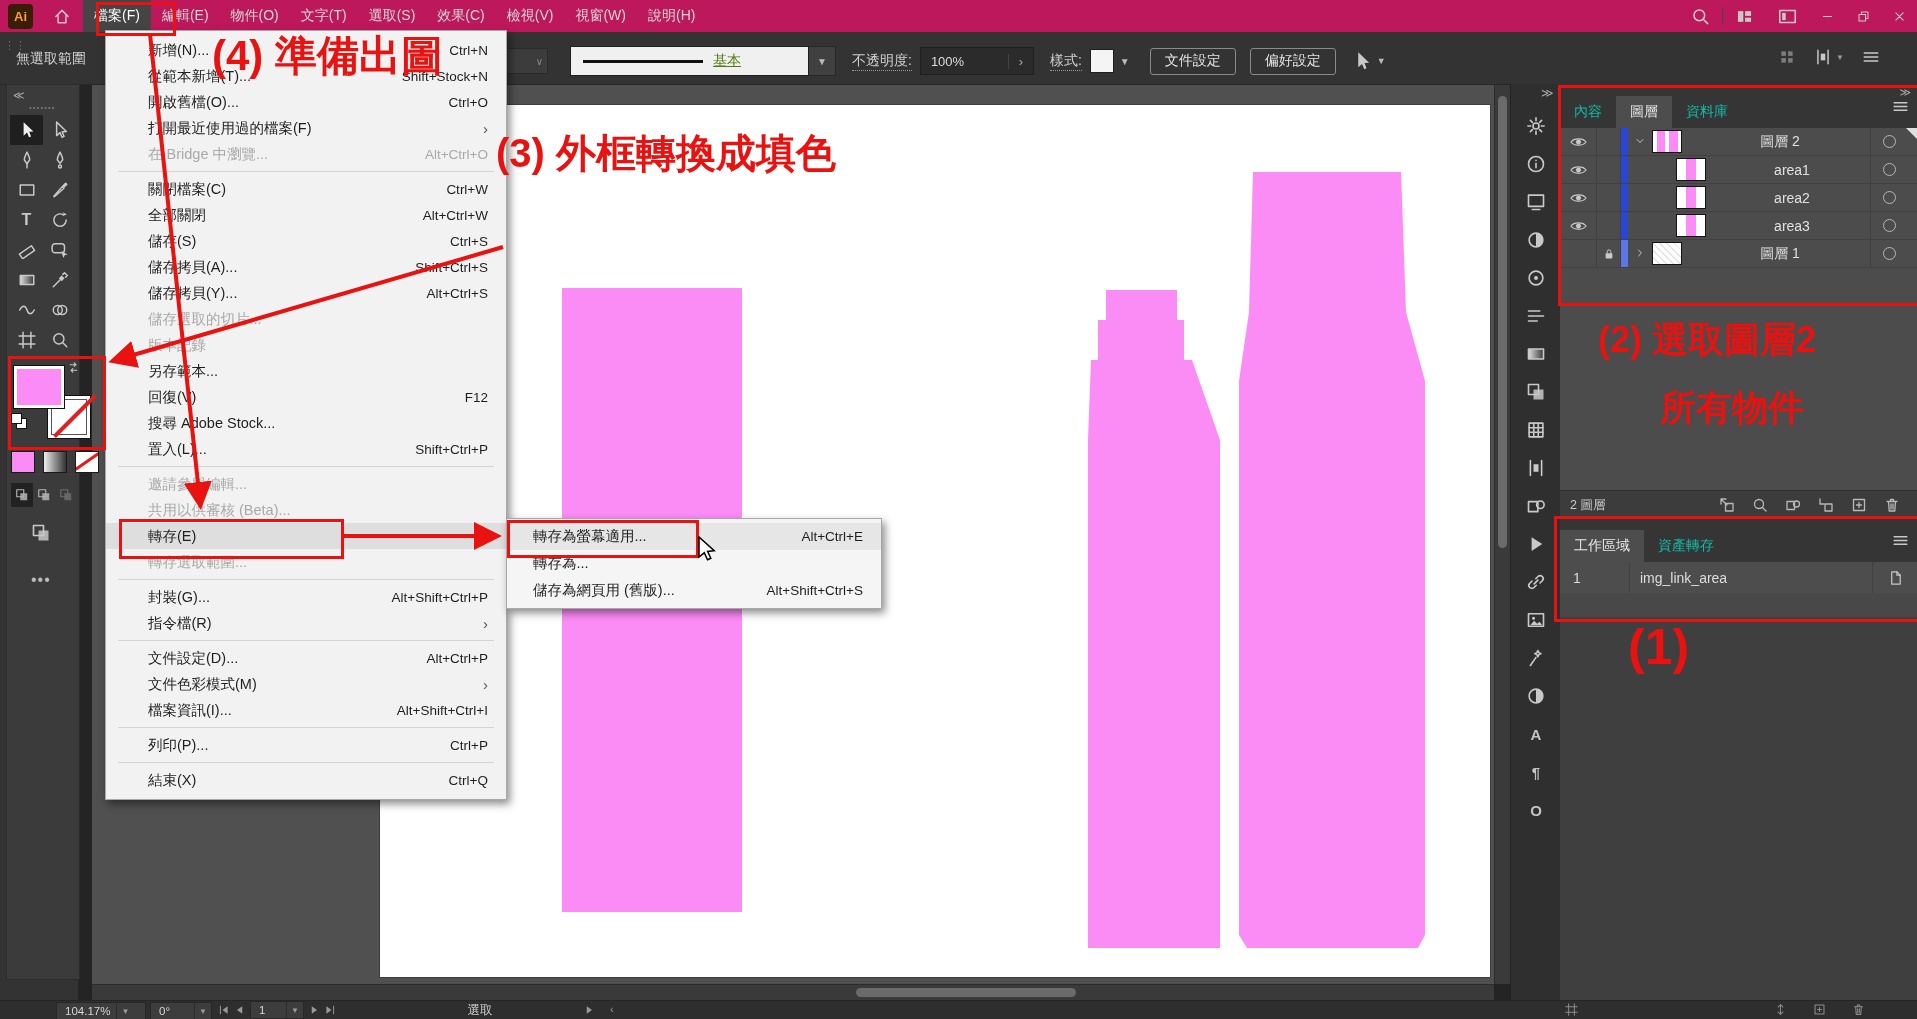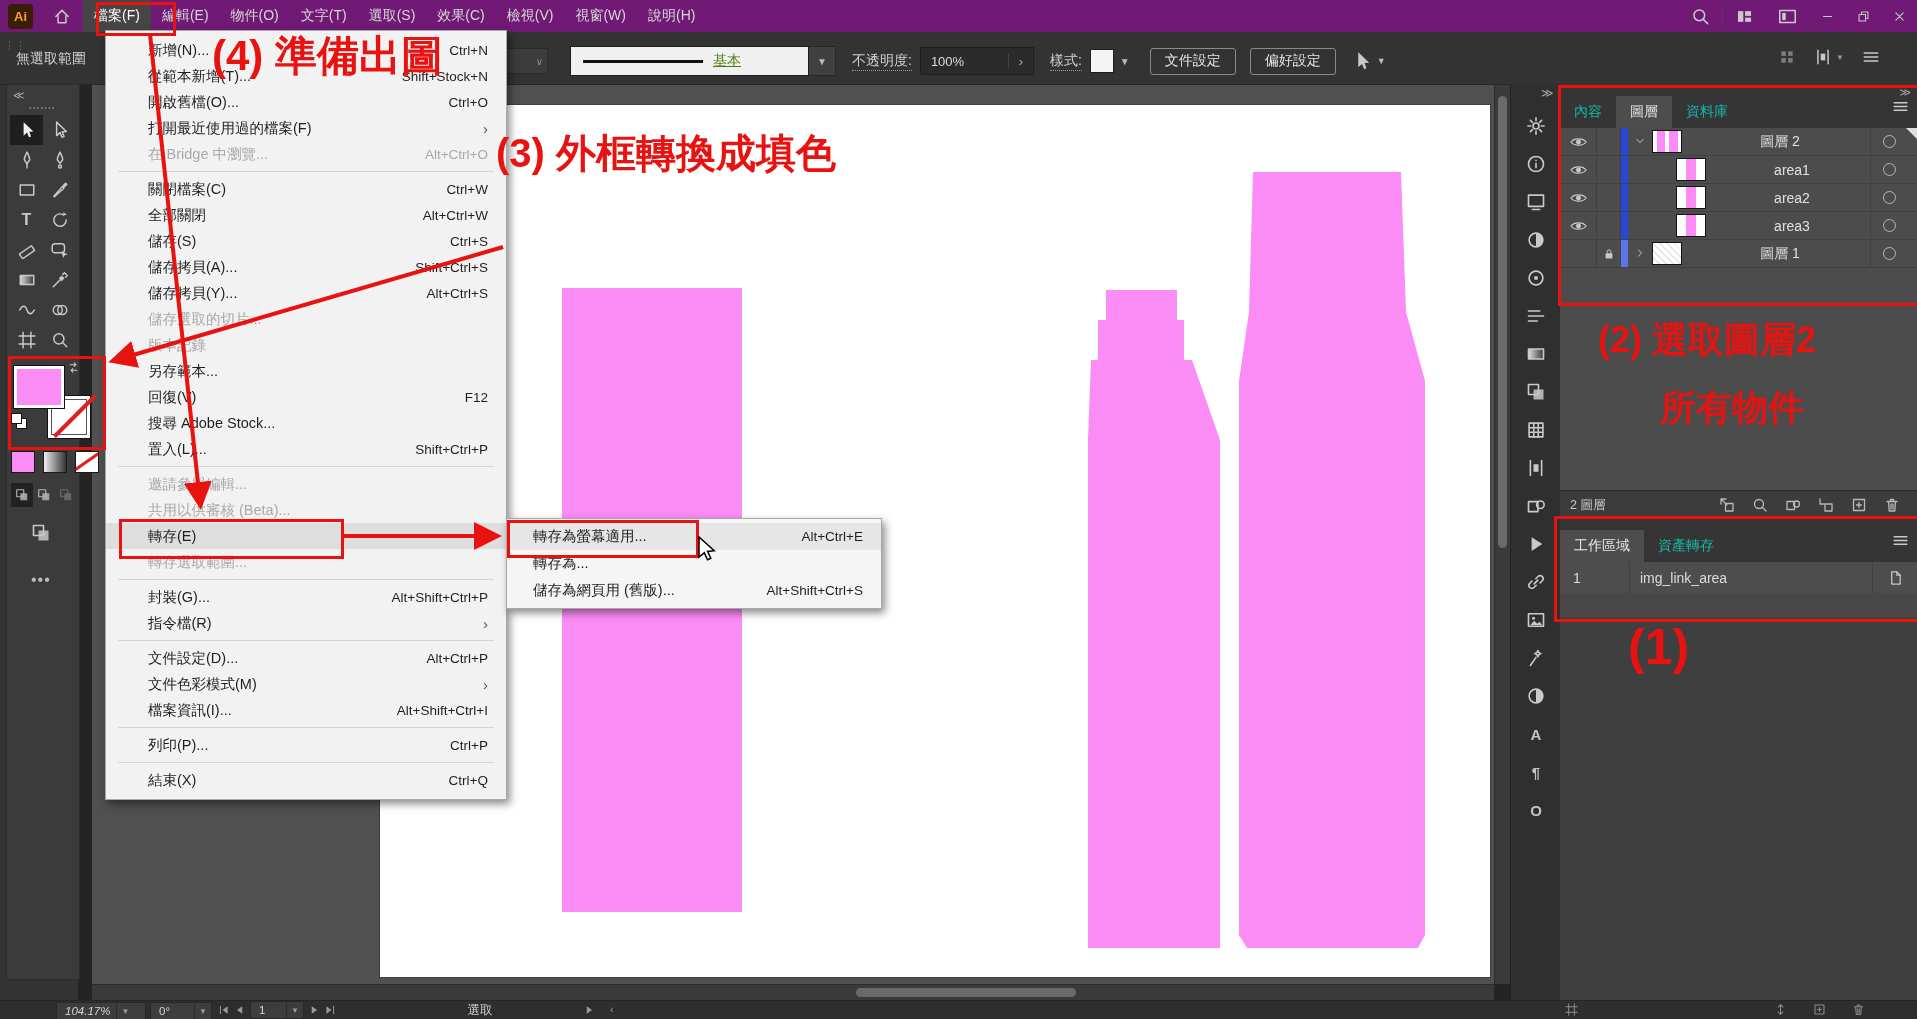--- a/index.html
+++ b/index.html
@@ -4,21 +4,21 @@
 <style>
   html,body{margin:0;padding:0;background:#222;}
   #root{position:relative;width:1917px;height:1019px;overflow:hidden;
         font-family:"Liberation Sans","DejaVu Sans",sans-serif;background:#333;}
   .abs{position:absolute;}
   .icon{display:inline-flex;align-items:center;justify-content:center;color:#c9c9c9;}
   .icon svg{width:100%;height:100%;display:block;}
   .charic{display:inline-flex;align-items:center;justify-content:center;color:#c9c9c9;font-weight:bold;}
 
   
-  #titlebar{left:0;top:0;width:1917px;height:32px;background:#701a75;display:flex;align-items:center;}
+  #titlebar{left:0;top:0;width:1917px;height:32px;background:#be185d;display:flex;align-items:center;}
   #ailogo{width:25px;height:25px;margin-left:8px;border-radius:4px;background:#3a1d07;
           color:#ff9c2e;font-size:13px;font-weight:bold;display:flex;align-items:center;justify-content:center;}
   #homebtn{width:18px;height:18px;margin-left:20px;}
   #menubar{display:flex;margin-left:12px;height:32px;align-items:stretch;}
   .menu-btn{padding:0 11px;display:flex;align-items:center;color:#d6d6d6;font-size:14px;cursor:default;}
   .menu-btn.active{background:#454545;color:#fff;}
   #tb-right{position:absolute;right:0;top:0;height:32px;display:flex;align-items:center;}
   .tb-ic{width:19px;height:19px;margin:0 12px;}
   .winbtn{width:36px;height:32px;display:flex;align-items:center;justify-content:center;}
   .winbtn .icon{width:13px;height:13px;}
@@ -755,21 +755,21 @@
               <path d="M9.5 1.5V5H13"></path>
             </svg>
           </span>
         </span>
     </div>
     <div id="abempty"></div>
   </div>
 
   <div id="statusbar" class="abs">
     <div class="sb-box" style="left:56px;width:88px;">
-      <span style="padding-left:8px;font-style:italic;">104.17%</span>
+      <span style="padding-left:8px;">104.17%</span>
       <span class="sb-chev">▼</span>
     </div>
     <div class="sb-box" style="left:150px;width:60px;">
       <span style="padding-left:8px;">0°</span>
       <span class="sb-chev" style="margin-left:auto;">▼</span>
     </div>
     <div id="sb-nav">
       <span class="icon sb-ic" id="navfirst">
           <svg viewBox="0 0 16 16" fill="none" stroke="currentColor" stroke-width="1.3" stroke-linecap="round" stroke-linejoin="round">
             <path d="M3.2 3v10"></path>

